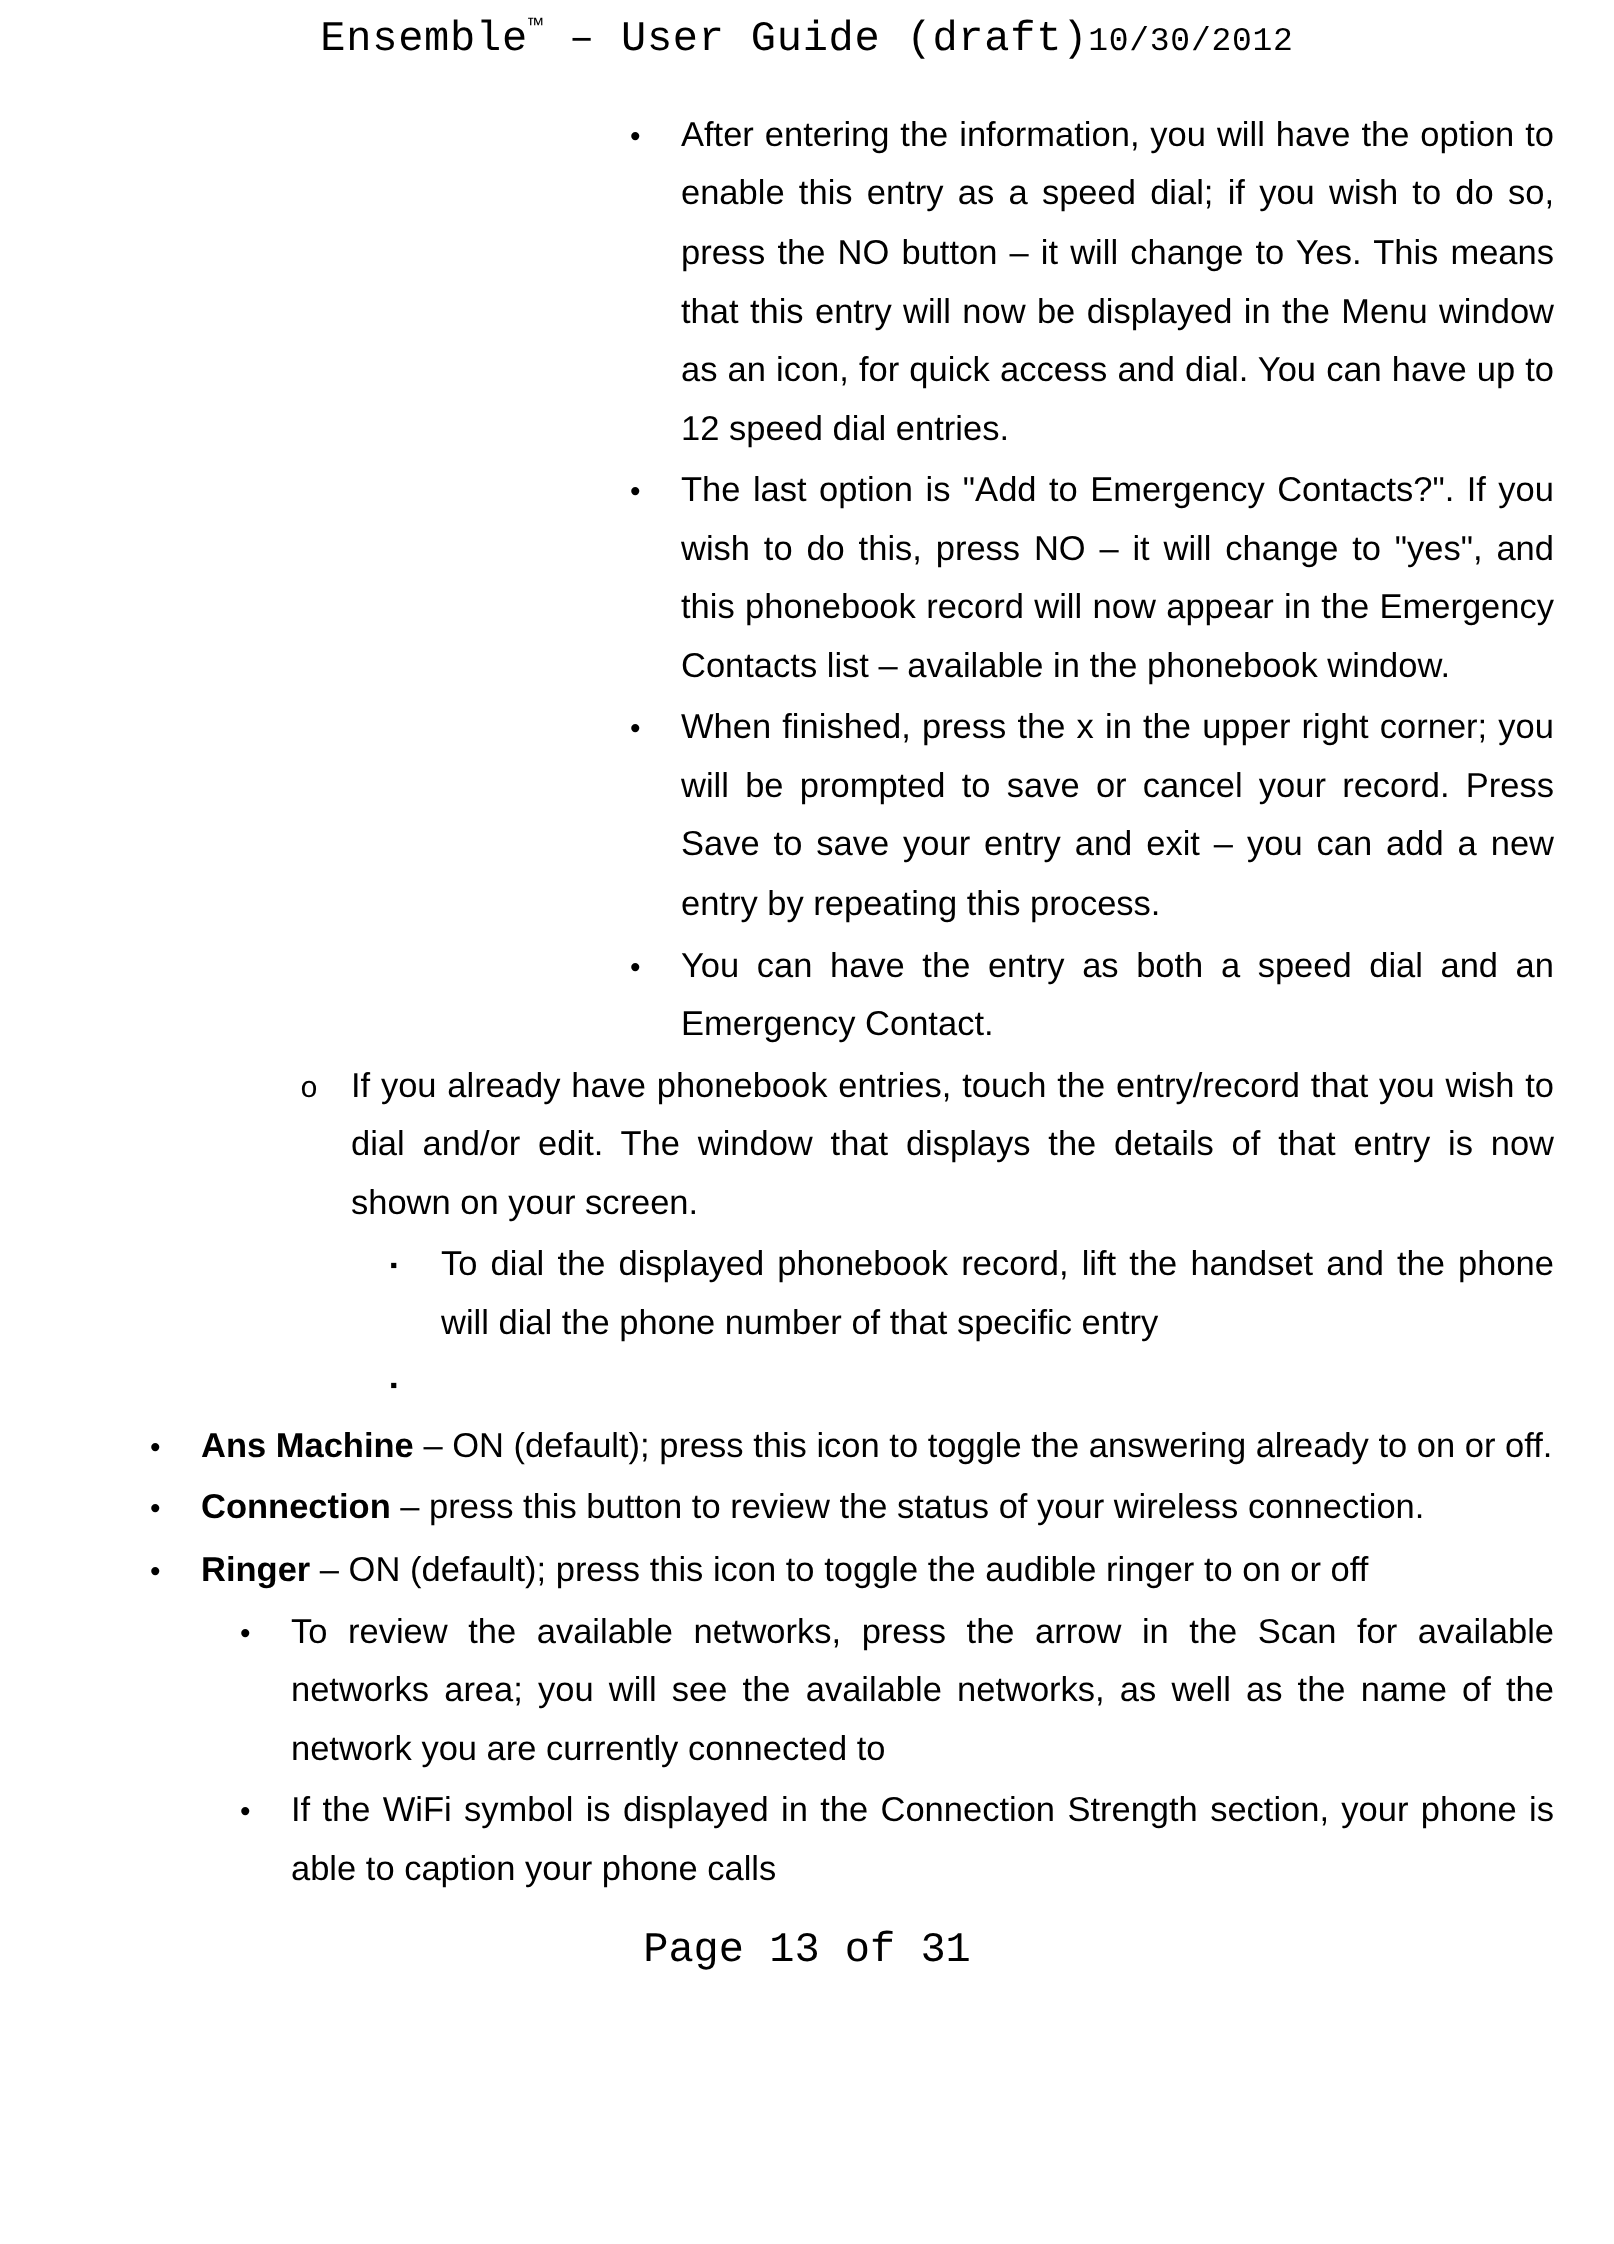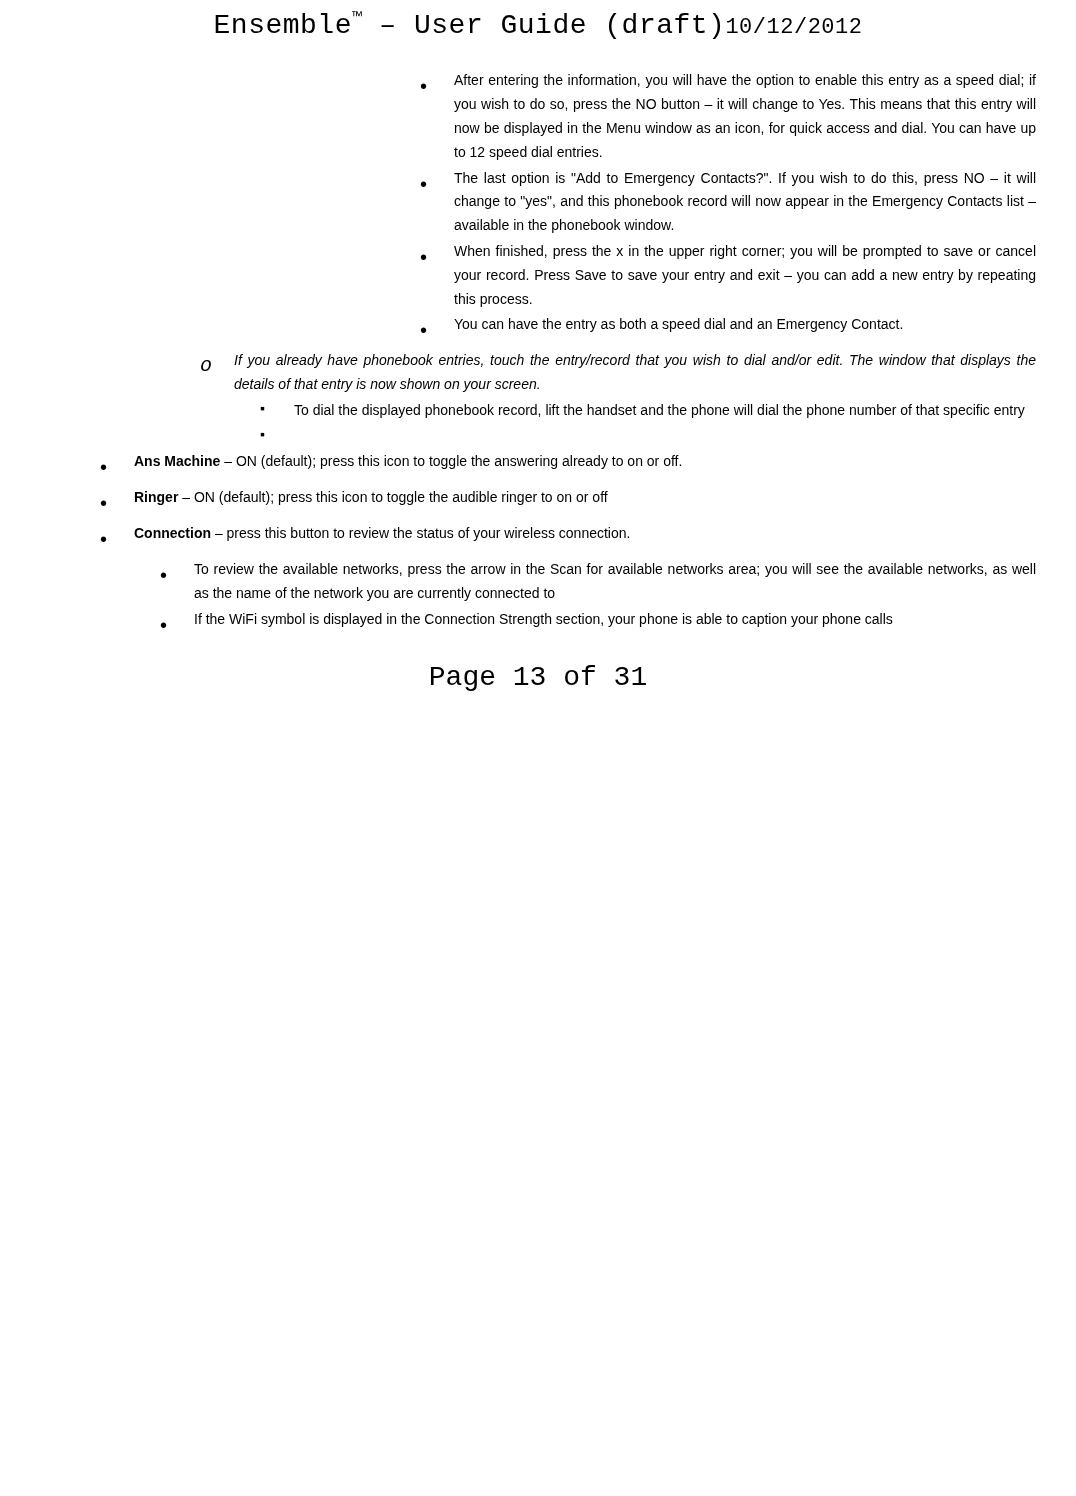--- a/index.html
+++ b/index.html
@@ -24,32 +24,31 @@
       letter-spacing: 0.5px;
     }
     .header-date {
       font-size: 22px;
     }
     .tm {
       font-size: 16px;
       vertical-align: super;
     }
     .body-text {
-      font-size: 14px;
+      font-size: 23px;
       line-height: 1.7;
     }
     .level1 {
       padding-left: 60px;
     }
     .level2 {
       padding-left: 120px;
     }
     .level3 {
       padding-left: 160px;
-      font-style: italic;
     }
     .level4 {
       padding-left: 380px;
     }
     .level4-alt {
       padding-left: 220px;
     }
     .bullet-item {
       display: flex;
       text-align: justify;
@@ -91,21 +90,21 @@
   </style>
 </head>
 <body>
 
 <div class="page">
 
   <div class="header">
     <div>
       <span>Ensemble</span><span class="tm">™</span><span> – User Guide (draft)</span>
     </div>
-    <div class="header-date">10/12/2012</div>
+    <div class="header-date">10/30/2012</div>
   </div>
 
   <div class="body-text">
 
     <div class="level4 bullet-item">
       <span class="bullet-mark disc"></span>
       <span class="bullet-content">After entering the information, you will have the option to enable this entry as a speed dial; if you wish to do so, press the NO button – it will change to Yes. This means that this entry will now be displayed in the Menu window as an icon, for quick access and dial. You can have up to 12 speed dial entries.</span>
     </div>
     <div class="level4 bullet-item">
       <span class="bullet-mark disc"></span>
@@ -136,28 +135,28 @@
     <div class="level1 bullet-item">
       <span class="bullet-mark disc"></span>
       <span class="bullet-content">
         <span class="bold">Ans Machine</span><span> – ON (default); press this icon to toggle the answering already to on or off.</span>
       </span>
     </div>
 
     <div class="level1 bullet-item">
       <span class="bullet-mark disc"></span>
       <span class="bullet-content">
-        <span class="bold">Ringer</span><span> – ON (default); press this icon to toggle the audible ringer to on or off</span>
+        <span class="bold">Connection</span><span> – press this button to review the status of your wireless connection.</span>
       </span>
     </div>
 
     <div class="level1 bullet-item">
       <span class="bullet-mark disc"></span>
       <span class="bullet-content">
-        <span class="bold">Connection</span><span> – press this button to review the status of your wireless connection.</span>
+        <span class="bold">Ringer</span><span> – ON (default); press this icon to toggle the audible ringer to on or off</span>
       </span>
     </div>
 
     <div class="level2 bullet-item">
       <span class="bullet-mark disc"></span>
       <span class="bullet-content">To review the available networks, press the arrow in the Scan for available networks area; you will see the available networks, as well as the name of the network you are currently connected to</span>
     </div>
     <div class="level2 bullet-item">
       <span class="bullet-mark disc"></span>
       <span class="bullet-content">If the WiFi symbol is displayed in the Connection Strength section, your phone is able to caption your phone calls</span>

